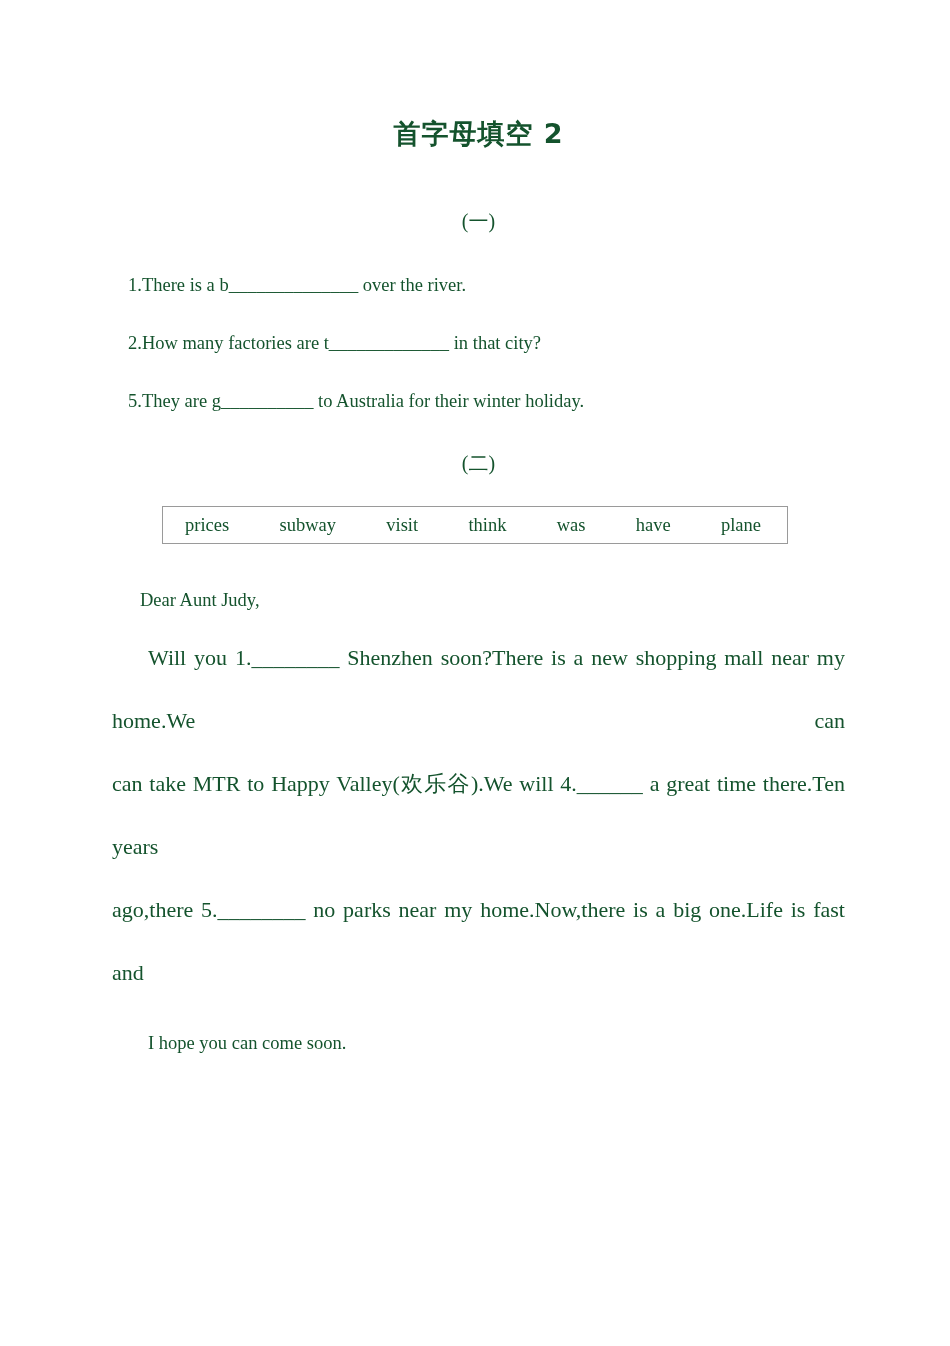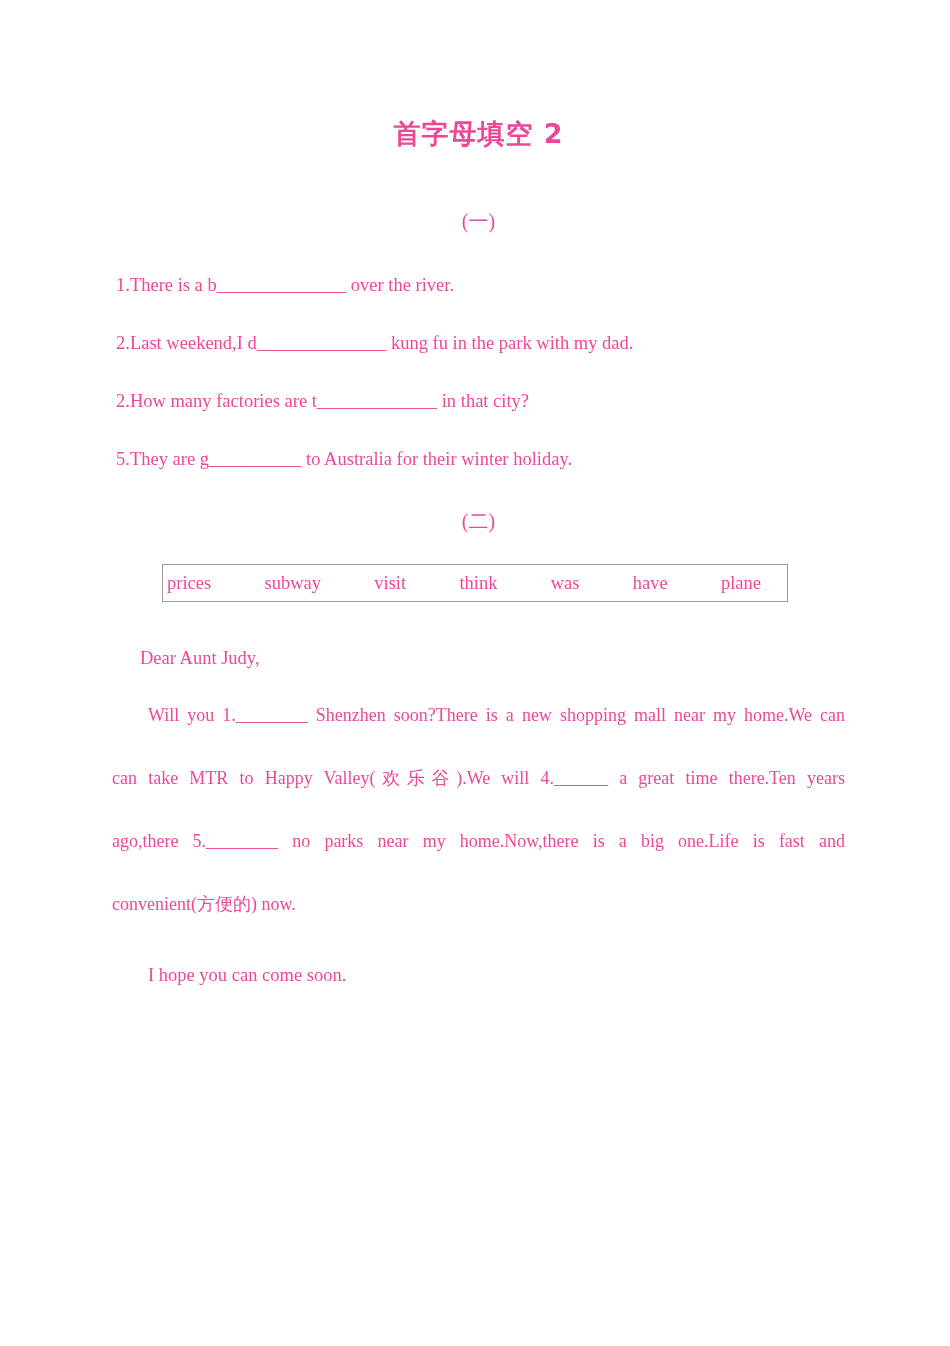--- a/index.html
+++ b/index.html
@@ -6,21 +6,21 @@
     margin: 0;
     padding: 0;
     background: #ffffff;
   }
   .page {
     position: relative;
     width: 950px;
     height: 1346px;
     margin: 0 auto;
     background: #ffffff;
-    color: #ec4899;
+    color: #14532d;
     font-family: "Liberation Serif", "DejaVu Serif", serif;
     font-size: 18.5px;
     box-sizing: border-box;
     padding: 118px 105px 0 112px;
     overflow: hidden;
   }
   .title {
     margin: 0;
     font-family: "DejaVu Sans", "Liberation Sans", sans-serif;
     font-size: 27px;
@@ -32,43 +32,43 @@
   .section-heading {
     margin: 60px 0 0;
     text-align: center;
     font-size: 20px;
     line-height: 24px;
   }
   .section-heading.s2 { margin-top: 40px; }
   .items { margin-top: 42px; }
   .item {
     line-height: 20px;
-    margin: 0 0 38px 4px;
+    margin: 0 0 38px 16px;
     white-space: nowrap;
   }
   .word-bank {
     margin: 31px 4px 0 50px;
     width: 626px;
     height: 38px;
     box-sizing: border-box;
     border: 1px solid #9a9a9a;
     display: flex;
     align-items: center;
     justify-content: space-between;
-    padding: 0 26px 0 4px;
+    padding: 0 26px 0 22px;
   }
   .word-bank span { font-size: 18.5px; }
   .salutation {
     margin-top: 46px;
     line-height: 20px;
     margin-left: 28px;
   }
   .letter { margin-top: 16px; }
   .letter-line {
-    font-size: 18px;
+    font-size: 22px;
     line-height: 63px;
   }
   .jst {
     text-align: justify;
     text-align-last: justify;
   }
   .indent { text-indent: 36px; }
   .closing {
     margin-top: 29px;
     line-height: 20px;
@@ -79,21 +79,20 @@
 <body>
 
 <div class="page">
 
   <h1 class="title">首字母填空 2</h1>
 
   <div class="section-heading">(一)</div>
 
   <div class="items">
     <div class="item">1.There is a b______________ over the river.</div>
-    <div class="item">2.Last weekend,I d______________ kung fu in the park with my dad.</div>
     <div class="item">2.How many factories are t_____________ in that city?</div>
     <div class="item">5.They are g__________ to Australia for their winter holiday.</div>
   </div>
 
   <div class="section-heading s2">(二)</div>
 
   <div class="word-bank">
     <span>prices</span>
     <span>subway</span>
     <span>visit</span>
@@ -102,18 +101,17 @@
     <span>have</span>
     <span>plane</span>
   </div>
 
   <div class="salutation">Dear Aunt Judy,</div>
 
   <div class="letter">
     <div class="letter-line jst indent">Will you 1.________ Shenzhen soon?There is a new shopping mall near my home.We can</div>
     <div class="letter-line jst">can take MTR to Happy Valley(欢乐谷).We will 4.______ a great time there.Ten years</div>
     <div class="letter-line jst">ago,there 5.________ no parks near my home.Now,there is a big one.Life is fast and</div>
-    <div class="letter-line">convenient(方便的) now.</div>
   </div>
 
   <div class="closing">I hope you can come soon.</div>
 
 </div>
 
 </body></html>

